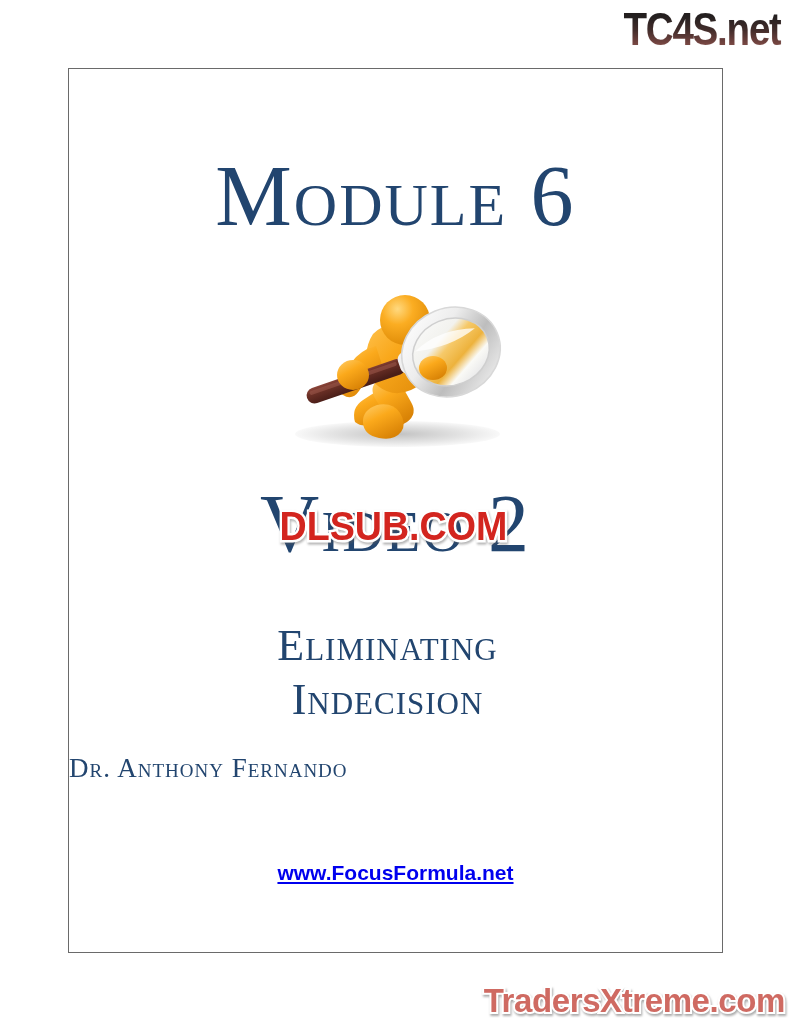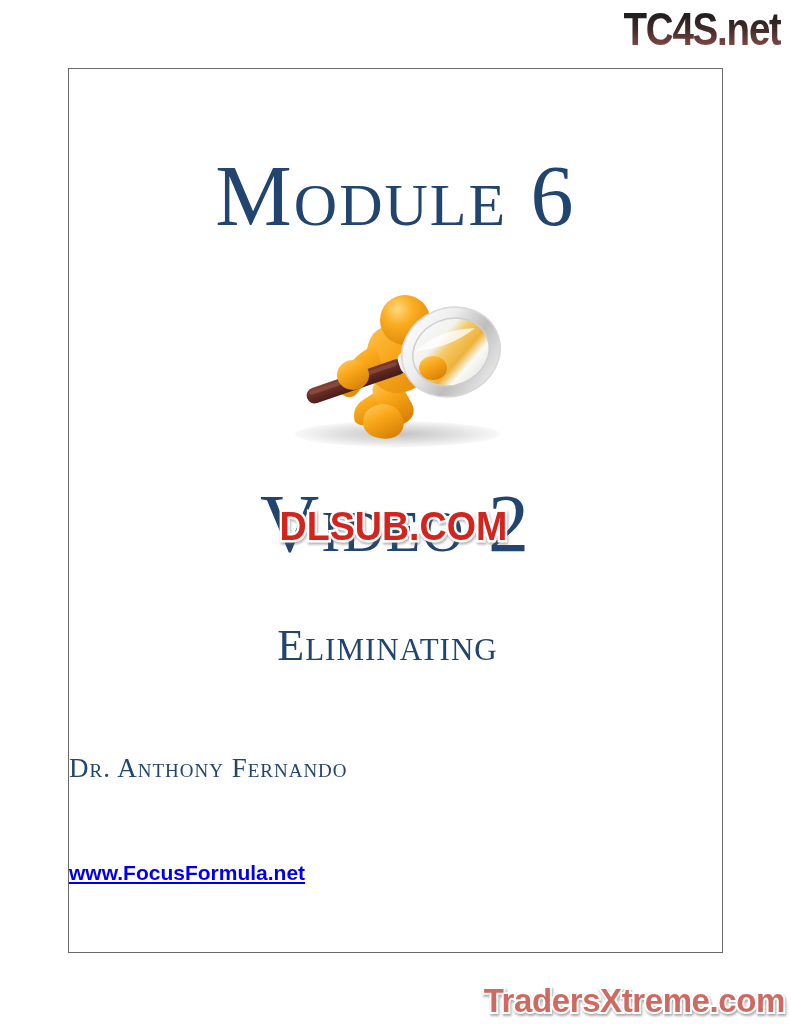--- a/index.html
+++ b/index.html
@@ -168,20 +168,21 @@
     color: #22456f;
     white-space: nowrap;
   }
 
   
   .site-link {
     position: absolute;
     left: 0;
     right: 0;
     top: 792px;
+    text-align: center;
   }
   .site-link a {
     font-family: "Liberation Sans", sans-serif;
     font-weight: bold;
     font-size: 21px;
     color: #0000ee;
     text-decoration: underline;
     letter-spacing: 0px;
   }
 
@@ -285,20 +286,21 @@
     </svg>
   </div>
 
   <div class="video-line-wrap">
     <div class="title-video">Video 2</div>
     <div class="wm-dlsub">DLSUB.COM</div>
   </div>
 
   <div class="title-subtitle">
     <span class="sub-l1">Eliminating</span>
+    <span class="sub-l2">Indecision</span>
   </div>
 
   <div class="author">Dr. Anthony Fernando</div>
 
   <div class="site-link">
     <a href="#">www.FocusFormula.net</a>
   </div>
 
 </div>
 

